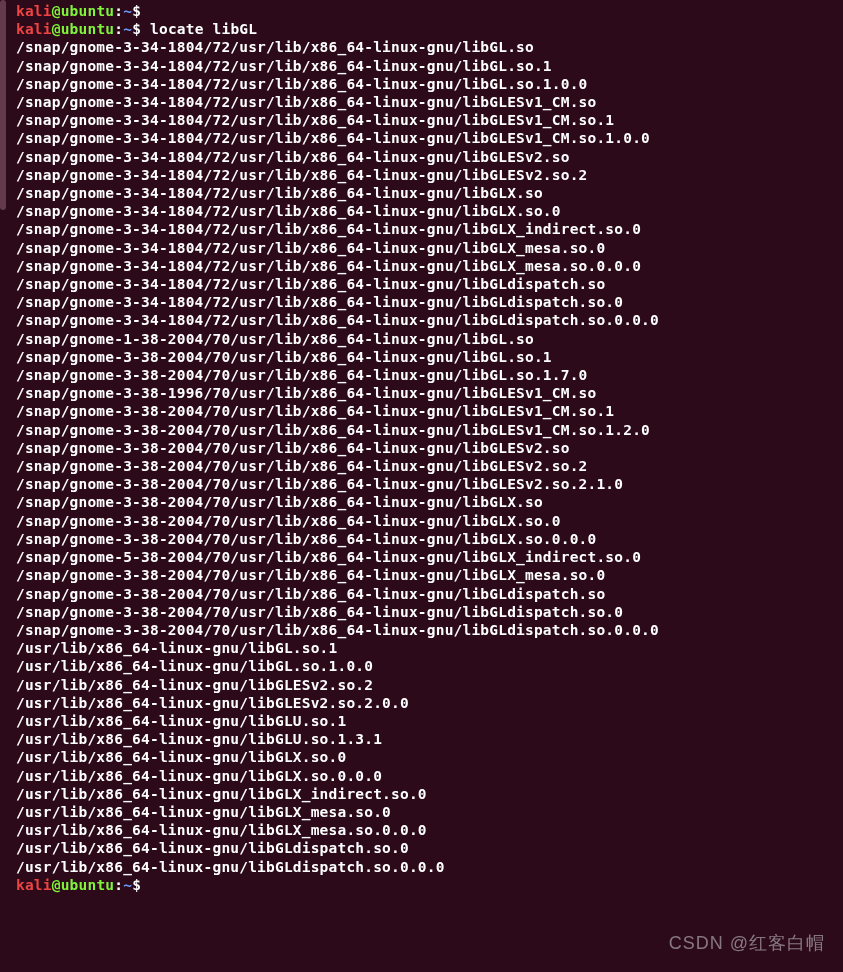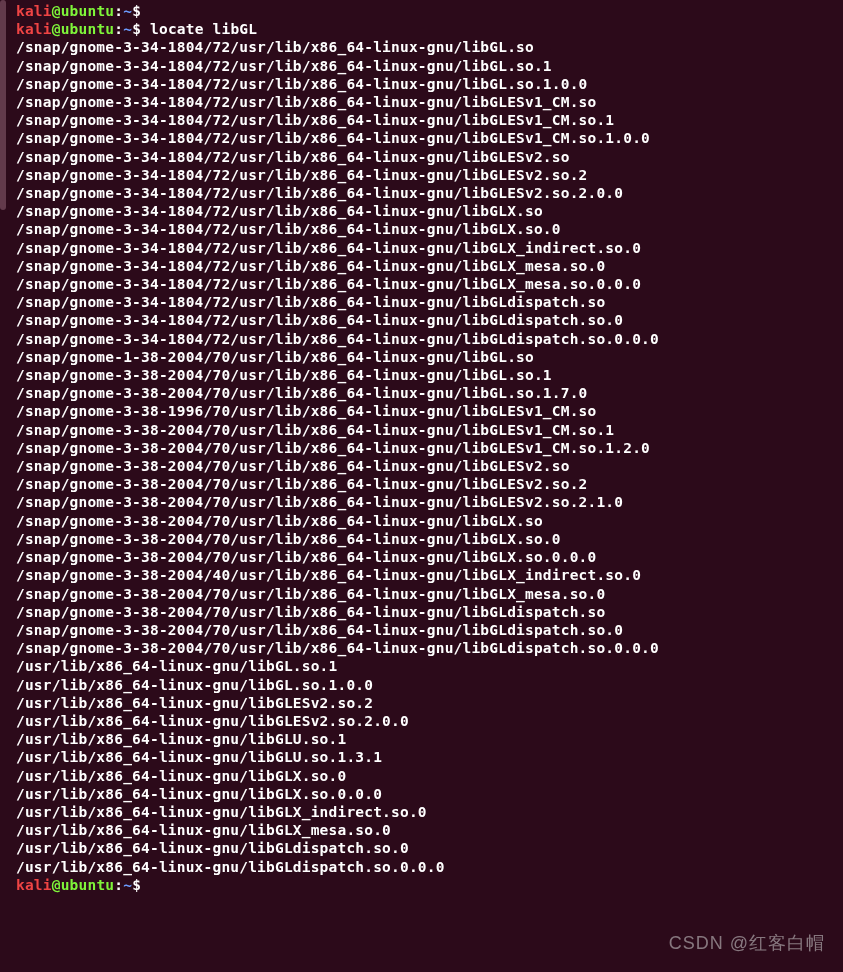--- a/index.html
+++ b/index.html
@@ -62,54 +62,54 @@
     <div class="line"><span class="user">kali</span><span class="at">@</span><span class="host">ubuntu</span><span class="colon">:</span><span class="tilde">~</span><span class="dollar">$</span></div>
     <div class="line"><span class="user">kali</span><span class="at">@</span><span class="host">ubuntu</span><span class="colon">:</span><span class="tilde">~</span><span class="dollar">$</span> <span class="cmd">locate libGL</span></div>
     <div class="line out">/snap/gnome-3-34-1804/72/usr/lib/x86_64-linux-gnu/libGL.so</div>
     <div class="line out">/snap/gnome-3-34-1804/72/usr/lib/x86_64-linux-gnu/libGL.so.1</div>
     <div class="line out">/snap/gnome-3-34-1804/72/usr/lib/x86_64-linux-gnu/libGL.so.1.0.0</div>
     <div class="line out">/snap/gnome-3-34-1804/72/usr/lib/x86_64-linux-gnu/libGLESv1_CM.so</div>
     <div class="line out">/snap/gnome-3-34-1804/72/usr/lib/x86_64-linux-gnu/libGLESv1_CM.so.1</div>
     <div class="line out">/snap/gnome-3-34-1804/72/usr/lib/x86_64-linux-gnu/libGLESv1_CM.so.1.0.0</div>
     <div class="line out">/snap/gnome-3-34-1804/72/usr/lib/x86_64-linux-gnu/libGLESv2.so</div>
     <div class="line out">/snap/gnome-3-34-1804/72/usr/lib/x86_64-linux-gnu/libGLESv2.so.2</div>
-    <div class="line out">/snap/gnome-3-34-1804/72/usr/lib/x86_64-linux-gnu/libGLESv2.so.2.0.0</div>
     <div class="line out">/snap/gnome-3-34-1804/72/usr/lib/x86_64-linux-gnu/libGLX.so</div>
     <div class="line out">/snap/gnome-3-34-1804/72/usr/lib/x86_64-linux-gnu/libGLX.so.0</div>
     <div class="line out">/snap/gnome-3-34-1804/72/usr/lib/x86_64-linux-gnu/libGLX_indirect.so.0</div>
     <div class="line out">/snap/gnome-3-34-1804/72/usr/lib/x86_64-linux-gnu/libGLX_mesa.so.0</div>
     <div class="line out">/snap/gnome-3-34-1804/72/usr/lib/x86_64-linux-gnu/libGLX_mesa.so.0.0.0</div>
     <div class="line out">/snap/gnome-3-34-1804/72/usr/lib/x86_64-linux-gnu/libGLdispatch.so</div>
     <div class="line out">/snap/gnome-3-34-1804/72/usr/lib/x86_64-linux-gnu/libGLdispatch.so.0</div>
     <div class="line out">/snap/gnome-3-34-1804/72/usr/lib/x86_64-linux-gnu/libGLdispatch.so.0.0.0</div>
     <div class="line out">/snap/gnome-1-38-2004/70/usr/lib/x86_64-linux-gnu/libGL.so</div>
     <div class="line out">/snap/gnome-3-38-2004/70/usr/lib/x86_64-linux-gnu/libGL.so.1</div>
     <div class="line out">/snap/gnome-3-38-2004/70/usr/lib/x86_64-linux-gnu/libGL.so.1.7.0</div>
     <div class="line out">/snap/gnome-3-38-1996/70/usr/lib/x86_64-linux-gnu/libGLESv1_CM.so</div>
     <div class="line out">/snap/gnome-3-38-2004/70/usr/lib/x86_64-linux-gnu/libGLESv1_CM.so.1</div>
     <div class="line out">/snap/gnome-3-38-2004/70/usr/lib/x86_64-linux-gnu/libGLESv1_CM.so.1.2.0</div>
     <div class="line out">/snap/gnome-3-38-2004/70/usr/lib/x86_64-linux-gnu/libGLESv2.so</div>
     <div class="line out">/snap/gnome-3-38-2004/70/usr/lib/x86_64-linux-gnu/libGLESv2.so.2</div>
     <div class="line out">/snap/gnome-3-38-2004/70/usr/lib/x86_64-linux-gnu/libGLESv2.so.2.1.0</div>
     <div class="line out">/snap/gnome-3-38-2004/70/usr/lib/x86_64-linux-gnu/libGLX.so</div>
     <div class="line out">/snap/gnome-3-38-2004/70/usr/lib/x86_64-linux-gnu/libGLX.so.0</div>
     <div class="line out">/snap/gnome-3-38-2004/70/usr/lib/x86_64-linux-gnu/libGLX.so.0.0.0</div>
-    <div class="line out">/snap/gnome-3-38-2004/40/usr/lib/x86_64-linux-gnu/libGLX_indirect.so.0</div>
+    <div class="line out">/snap/gnome-5-38-2004/70/usr/lib/x86_64-linux-gnu/libGLX_indirect.so.0</div>
     <div class="line out">/snap/gnome-3-38-2004/70/usr/lib/x86_64-linux-gnu/libGLX_mesa.so.0</div>
     <div class="line out">/snap/gnome-3-38-2004/70/usr/lib/x86_64-linux-gnu/libGLdispatch.so</div>
     <div class="line out">/snap/gnome-3-38-2004/70/usr/lib/x86_64-linux-gnu/libGLdispatch.so.0</div>
     <div class="line out">/snap/gnome-3-38-2004/70/usr/lib/x86_64-linux-gnu/libGLdispatch.so.0.0.0</div>
     <div class="line out">/usr/lib/x86_64-linux-gnu/libGL.so.1</div>
     <div class="line out">/usr/lib/x86_64-linux-gnu/libGL.so.1.0.0</div>
     <div class="line out">/usr/lib/x86_64-linux-gnu/libGLESv2.so.2</div>
     <div class="line out">/usr/lib/x86_64-linux-gnu/libGLESv2.so.2.0.0</div>
     <div class="line out">/usr/lib/x86_64-linux-gnu/libGLU.so.1</div>
     <div class="line out">/usr/lib/x86_64-linux-gnu/libGLU.so.1.3.1</div>
     <div class="line out">/usr/lib/x86_64-linux-gnu/libGLX.so.0</div>
     <div class="line out">/usr/lib/x86_64-linux-gnu/libGLX.so.0.0.0</div>
     <div class="line out">/usr/lib/x86_64-linux-gnu/libGLX_indirect.so.0</div>
     <div class="line out">/usr/lib/x86_64-linux-gnu/libGLX_mesa.so.0</div>
+    <div class="line out">/usr/lib/x86_64-linux-gnu/libGLX_mesa.so.0.0.0</div>
     <div class="line out">/usr/lib/x86_64-linux-gnu/libGLdispatch.so.0</div>
     <div class="line out">/usr/lib/x86_64-linux-gnu/libGLdispatch.so.0.0.0</div>
     <div class="line"><span class="user">kali</span><span class="at">@</span><span class="host">ubuntu</span><span class="colon">:</span><span class="tilde">~</span><span class="dollar">$</span></div>
   </div>
 
 <div class="watermark">CSDN @红客白帽</div>
 
 </body></html>

